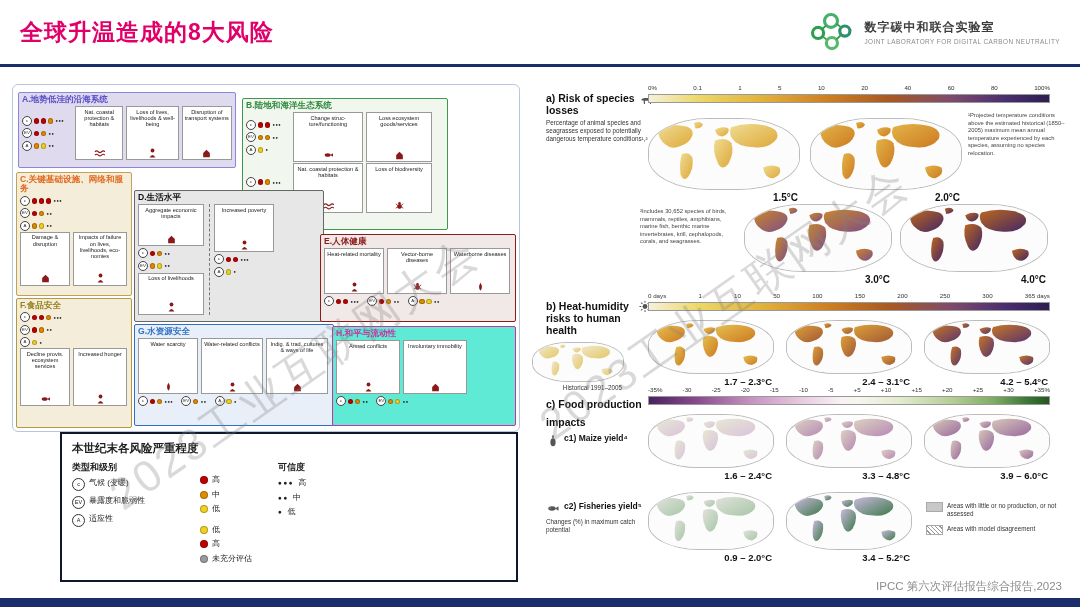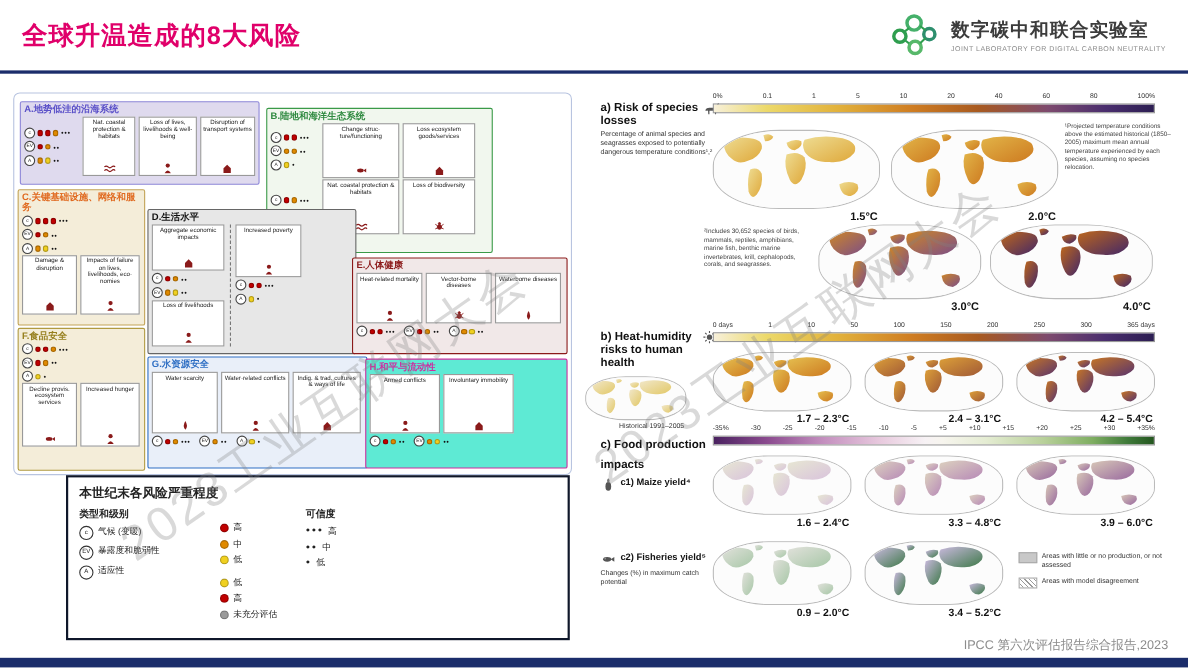--- a/index.html
+++ b/index.html
@@ -4,21 +4,21 @@
 <style>
   html,body{margin:0;padding:0;background:#e8e8e8;}
   .slide{position:relative;width:1080px;height:607px;background:#fff;overflow:hidden;
     font-family:"Liberation Sans","DejaVu Sans",sans-serif;color:#222;}
   
   .hd{position:absolute;top:0;left:0;right:0;height:64px;display:flex;align-items:center;
     justify-content:space-between;padding:0 20px;box-sizing:border-box;background:#fff;}
   .hd h1{margin:0;font-size:23px;font-weight:bold;color:#e0006a;letter-spacing:1px;}
   .brand{display:flex;align-items:center;gap:9px;}
   .brand-logo{width:48px;height:42px;}
-  .brand-name{font-size:17px;font-weight:bold;color:#3c3c3c;letter-spacing:1px;}
+  .brand-name{font-size:12px;font-weight:bold;color:#3c3c3c;letter-spacing:1px;}
   .brand-sub{font-size:6.4px;color:#8a8a8a;letter-spacing:.45px;margin-top:2px;}
   .rule{position:absolute;top:64px;left:0;right:0;height:3px;background:#1b2d6b;}
   .footer-bar{position:absolute;bottom:0;left:0;right:0;height:9px;background:#1b2d6b;}
   .citation{position:absolute;right:18px;bottom:13px;font-size:11.5px;color:#8c8c8c;}
   .wm{position:absolute;font-size:44px;color:rgba(130,130,130,.30);transform:rotate(-35deg);
     transform-origin:left center;white-space:nowrap;pointer-events:none;letter-spacing:3px;z-index:50;}
   
   .risk-panel{position:absolute;left:10px;top:78px;width:512px;height:510px;}
   .risk-outline{position:absolute;left:2px;top:6px;width:506px;height:346px;border:1px solid #b8c4e0;border-radius:6px;}
   .rbox{position:absolute;border:1.5px solid;border-radius:2px;padding:2px 3px;box-sizing:border-box;}

